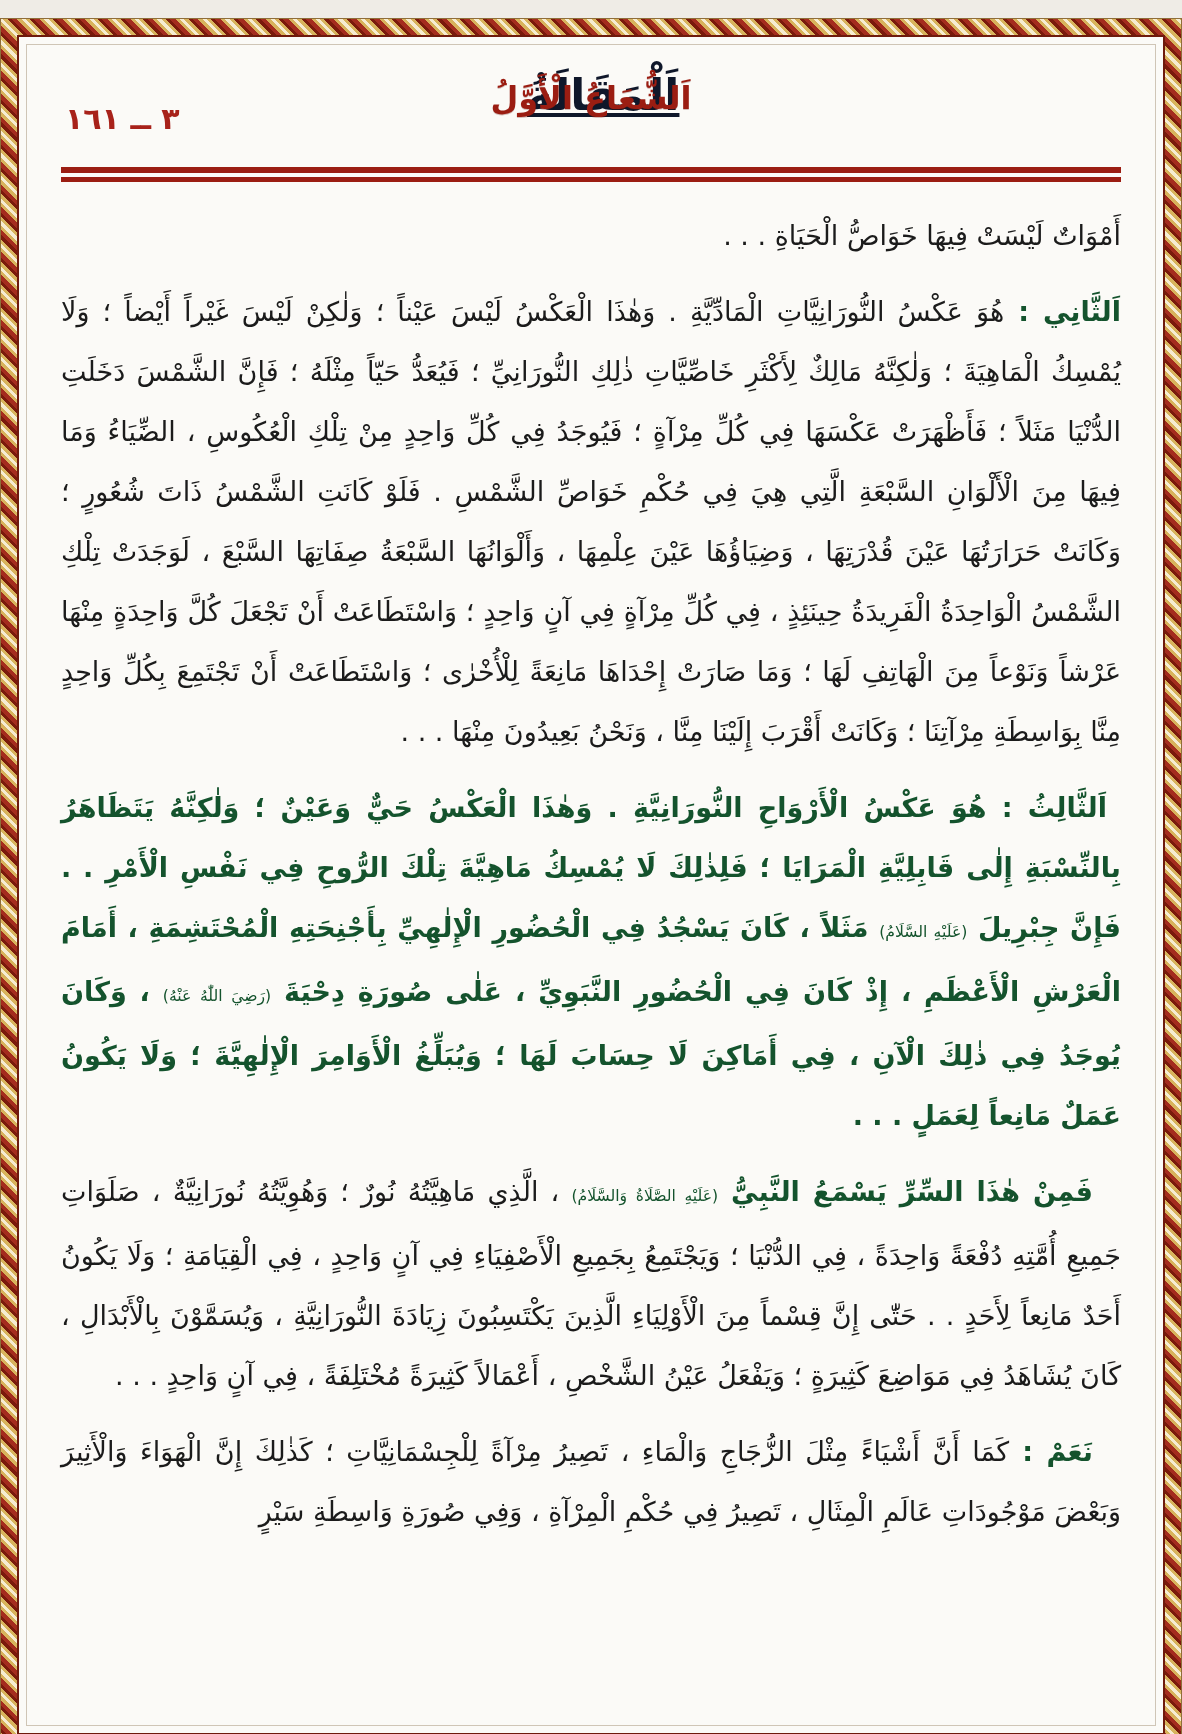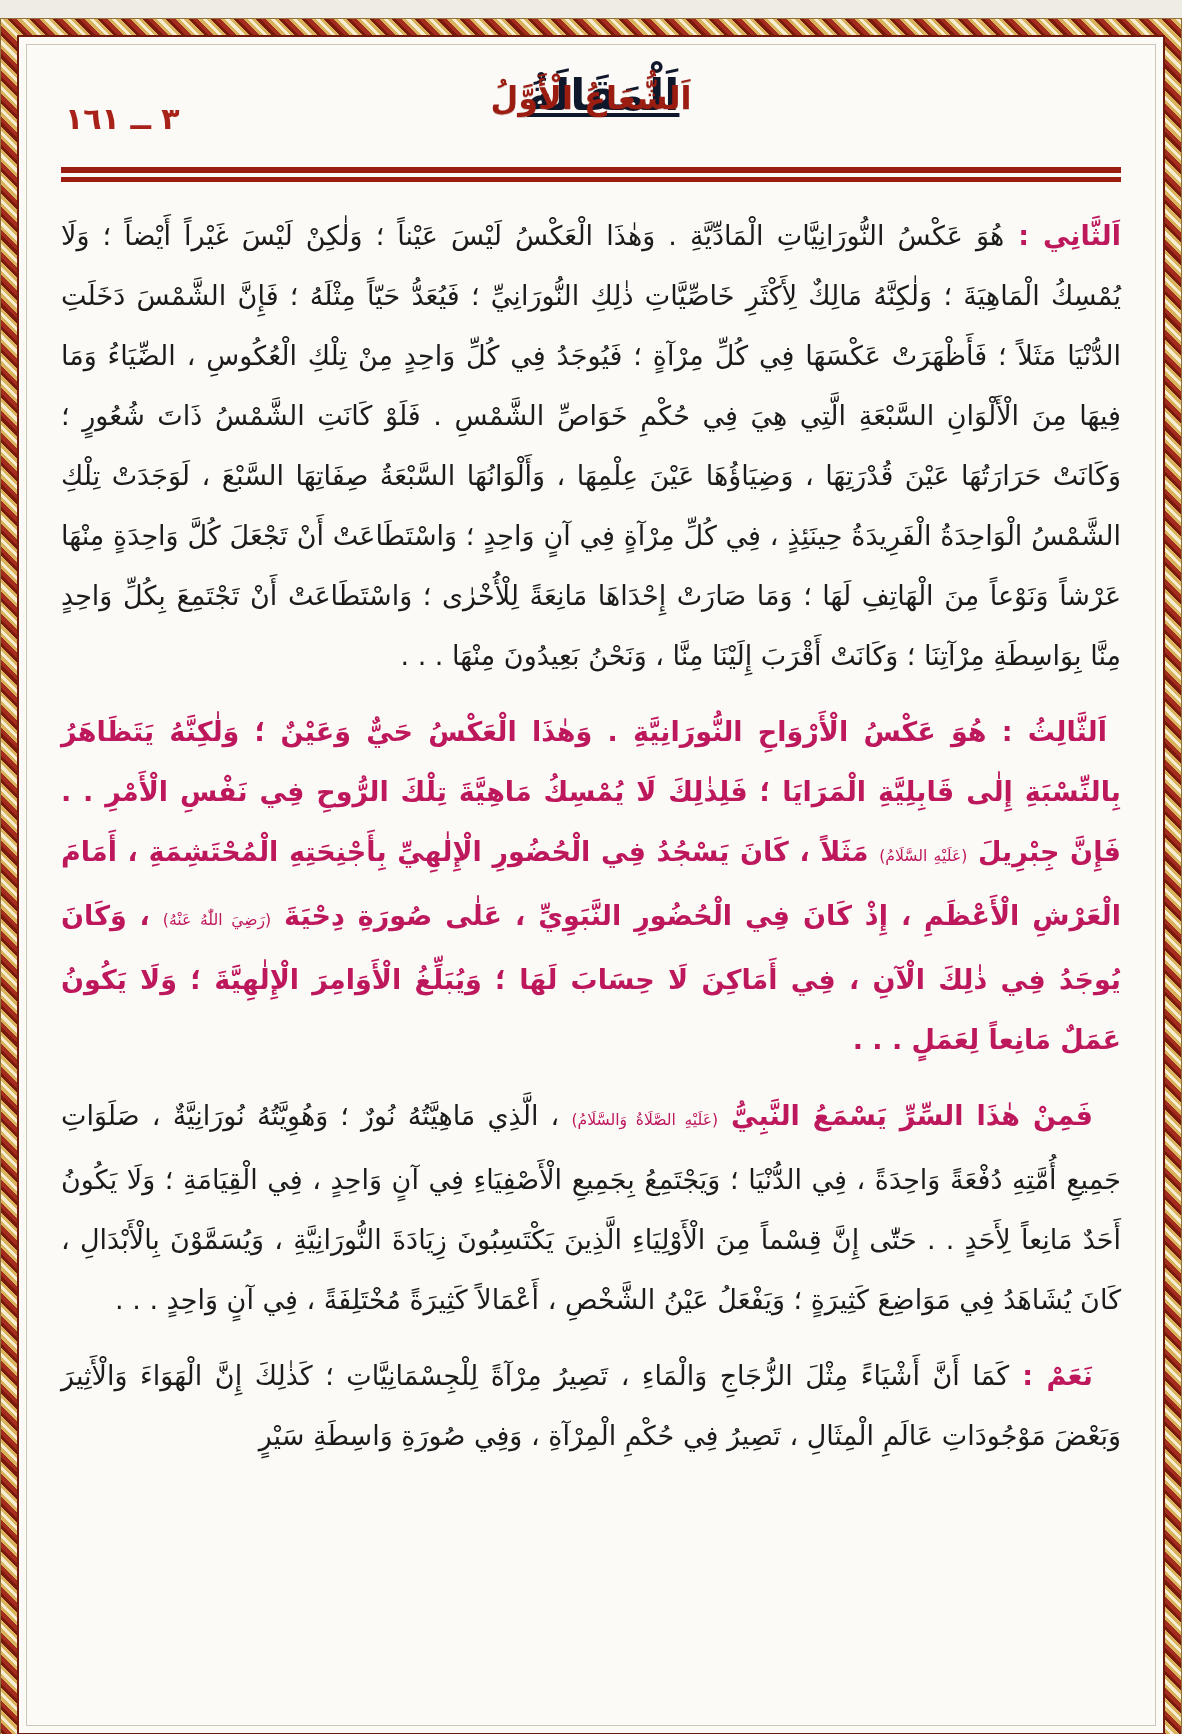--- a/index.html
+++ b/index.html
@@ -100,21 +100,21 @@
     margin: 0 0 16px 0;
     text-align: justify;
     text-justify: inter-word;
   }
   .para:last-child { margin-bottom: 0; }
   .ind0 { text-indent: 0; }
   .ind1 { text-indent: 14px; }
   .ind2 { text-indent: 28px; }
 
   .seg-black { color: #1b1b1b; }
-  .seg-red   { color: #be185d; font-weight: bold; }
+  .seg-red   { color: #14532d; font-weight: bold; }
   .honorific {
     font-size: 0.58em;
     font-weight: normal;
     letter-spacing: -0.5px;
   }
 </style>
 </head>
 <body>
 
 <div class="frame">
@@ -124,20 +124,23 @@
       <header class="header">
         <div class="page-marker">٣ ــ ١٦١</div>
         <div class="title-watermark">اَلْمَقَالَةُ</div>
         <h1 class="page-title">اَلشُّعَاعُ الْأَوَّلُ</h1>
       </header>
 
       <div class="divider-rule"></div>
 
       <main class="body-text">
 
+        <p class="para ind0">
+          <span class="seg-black">أَمْوَاتٌ لَيْسَتْ فِيهَا خَوَاصُّ الْحَيَاةِ . . .</span>
+        </p>
 
         <p class="para ind0">
           <span class="seg-red">اَلثَّانِي : </span><span class="seg-black">هُوَ عَكْسُ النُّورَانِيَّاتِ الْمَادِّيَّةِ . وَهٰذَا الْعَكْسُ لَيْسَ عَيْناً ؛ وَلٰكِنْ لَيْسَ غَيْراً أَيْضاً ؛ وَلَا يُمْسِكُ الْمَاهِيَةَ ؛ وَلٰكِنَّهُ مَالِكٌ لِأَكْثَرِ خَاصِّيَّاتِ ذٰلِكِ النُّورَانِيِّ ؛ فَيُعَدُّ حَيّاً مِثْلَهُ ؛ فَإِنَّ الشَّمْسَ دَخَلَتِ الدُّنْيَا مَثَلاً ؛ فَأَظْهَرَتْ عَكْسَهَا فِي كُلِّ مِرْآةٍ ؛ فَيُوجَدُ فِي كُلِّ وَاحِدٍ مِنْ تِلْكِ الْعُكُوسِ ، الضِّيَاءُ وَمَا فِيهَا مِنَ الْأَلْوَانِ السَّبْعَةِ الَّتِي هِيَ فِي حُكْمِ خَوَاصِّ الشَّمْسِ . فَلَوْ كَانَتِ الشَّمْسُ ذَاتَ شُعُورٍ ؛ وَكَانَتْ حَرَارَتُهَا عَيْنَ قُدْرَتِهَا ، وَضِيَاؤُهَا عَيْنَ عِلْمِهَا ، وَأَلْوَانُهَا السَّبْعَةُ صِفَاتِهَا السَّبْعَ ، لَوَجَدَتْ تِلْكِ الشَّمْسُ الْوَاحِدَةُ الْفَرِيدَةُ حِينَئِذٍ ، فِي كُلِّ مِرْآةٍ فِي آنٍ وَاحِدٍ ؛ وَاسْتَطَاعَتْ أَنْ تَجْعَلَ كُلَّ وَاحِدَةٍ مِنْهَا عَرْشاً وَنَوْعاً مِنَ الْهَاتِفِ لَهَا ؛ وَمَا صَارَتْ إِحْدَاهَا مَانِعَةً لِلْأُخْرٰى ؛ وَاسْتَطَاعَتْ أَنْ تَجْتَمِعَ بِكُلِّ وَاحِدٍ مِنَّا بِوَاسِطَةِ مِرْآتِنَا ؛ وَكَانَتْ أَقْرَبَ إِلَيْنَا مِنَّا ، وَنَحْنُ بَعِيدُونَ مِنْهَا . . .</span>
         </p>
 
         <p class="para ind1">
           <span class="seg-red">اَلثَّالِثُ : هُوَ عَكْسُ الْأَرْوَاحِ النُّورَانِيَّةِ . وَهٰذَا الْعَكْسُ حَيٌّ وَعَيْنٌ ؛ وَلٰكِنَّهُ يَتَظَاهَرُ بِالنِّسْبَةِ إِلٰى قَابِلِيَّةِ الْمَرَايَا ؛ فَلِذٰلِكَ لَا يُمْسِكُ مَاهِيَّةَ تِلْكَ الرُّوحِ فِي نَفْسِ الْأَمْرِ . . فَإِنَّ جِبْرِيلَ </span><span class="seg-red honorific">(عَلَيْهِ السَّلَامُ)</span><span class="seg-red"> مَثَلاً ، كَانَ يَسْجُدُ فِي الْحُضُورِ الْإِلٰهِيِّ بِأَجْنِحَتِهِ الْمُحْتَشِمَةِ ، أَمَامَ الْعَرْشِ الْأَعْظَمِ ، إِذْ كَانَ فِي الْحُضُورِ النَّبَوِيِّ ، عَلٰى صُورَةِ دِحْيَةَ </span><span class="seg-red honorific">(رَضِيَ اللّٰهُ عَنْهُ)</span><span class="seg-red"> ، وَكَانَ يُوجَدُ فِي ذٰلِكَ الْآنِ ، فِي أَمَاكِنَ لَا حِسَابَ لَهَا ؛ وَيُبَلِّغُ الْأَوَامِرَ الْإِلٰهِيَّةَ ؛ وَلَا يَكُونُ عَمَلٌ مَانِعاً لِعَمَلٍ . . .</span>
         </p>
 
         <p class="para ind2">

